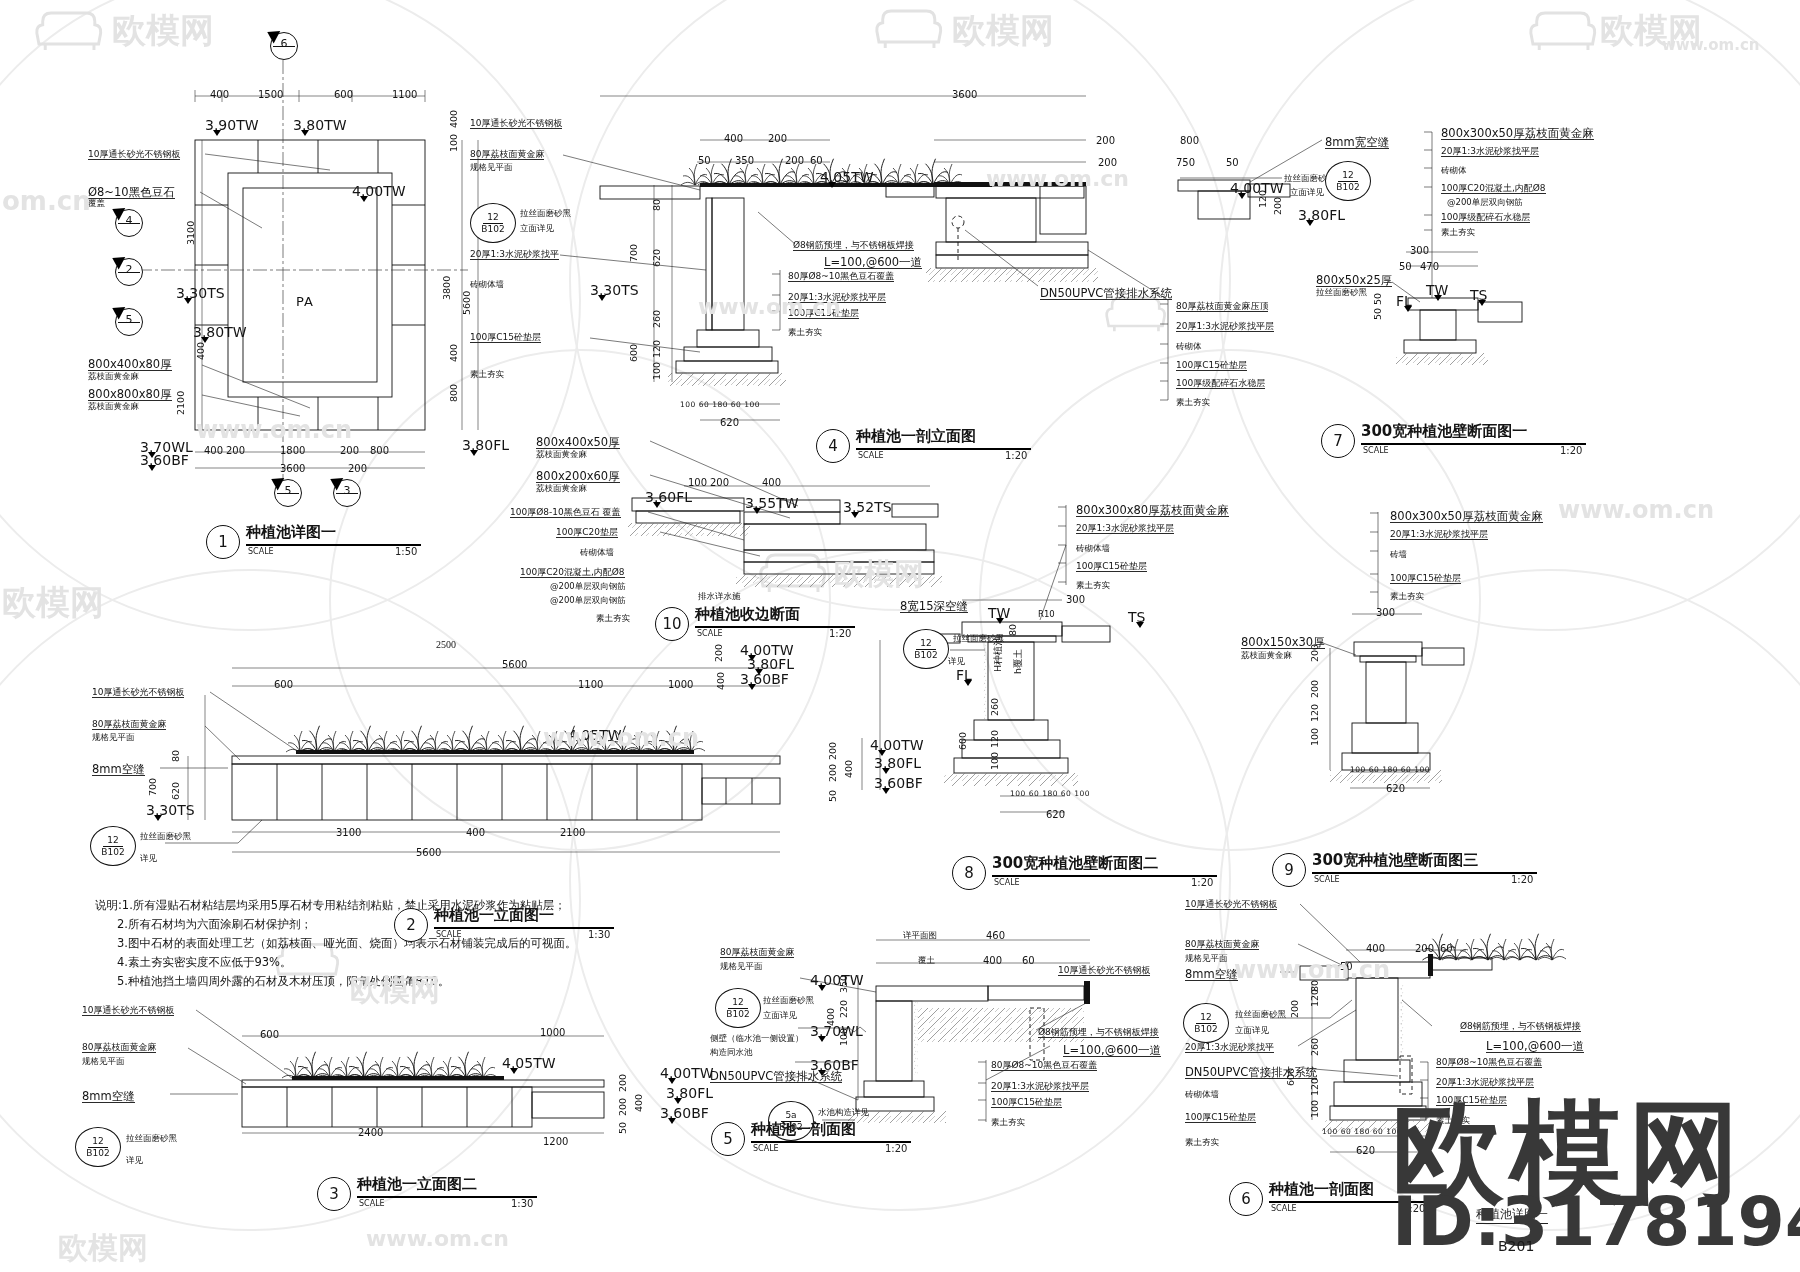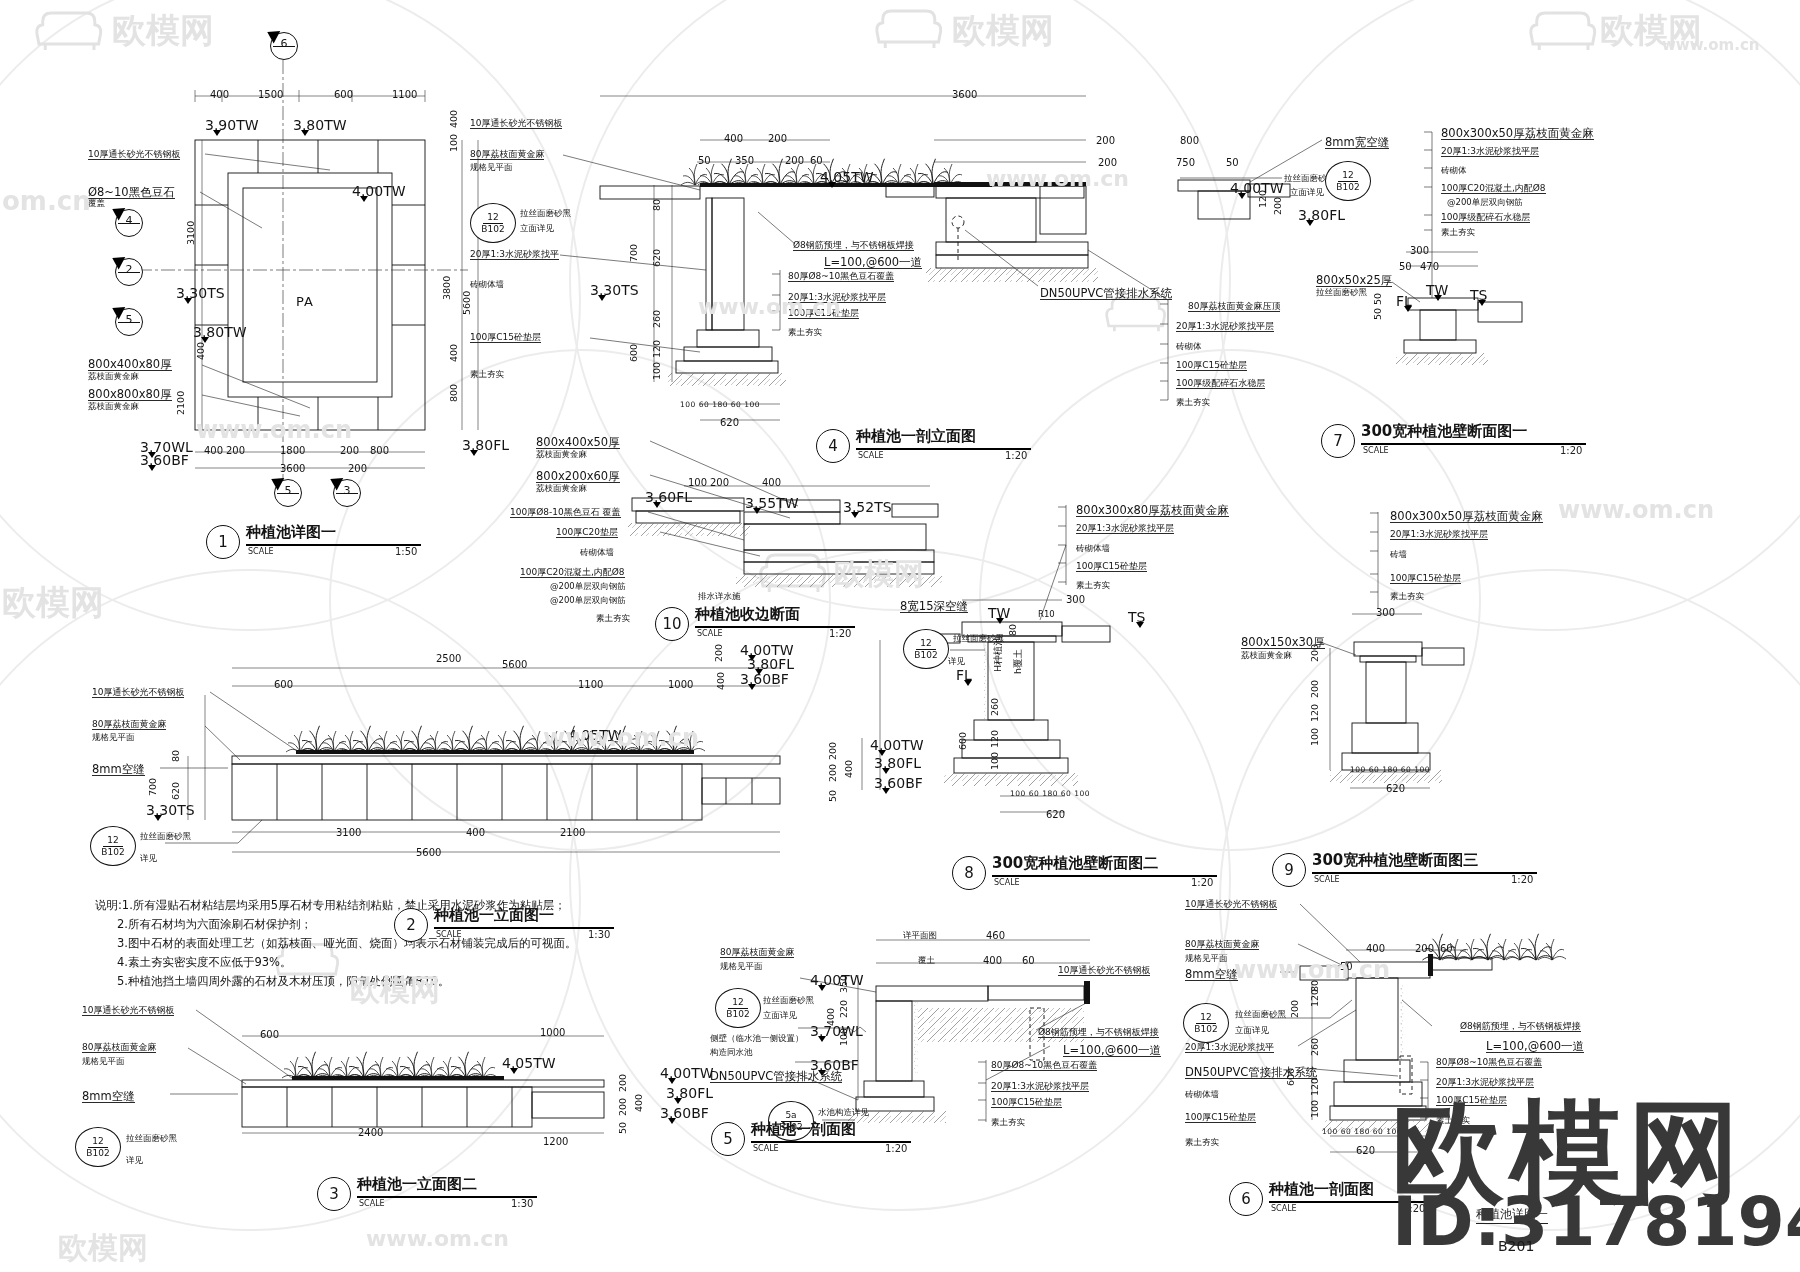--- a/index.html
+++ b/index.html
@@ -377,21 +377,21 @@
       <span class="lab c" style="left: 92px; top: 688px;">10厚通长砂光不锈钢板</span>
       <span class="lab c" style="left: 92px; top: 720px;">80厚荔枝面黄金麻</span>
       <span class="lab cs" style="left: 92px; top: 733px;">规格见平面</span>
       <span class="lab g" style="left: 92px; top: 763px;">8mm空缝</span>
       <span class="lab cs" style="left: 140px; top: 832px;">拉丝面磨砂黑</span>
       <span class="lab cs" style="left: 140px; top: 854px;">详见</span>
       <span class="lab e" style="left: 146px; top: 803px;">3.30TS</span>
       <span class="lab e" style="left: 568px; top: 728px;">4.05TW</span>
       <span class="lab d" style="left: 502px; top: 660px;">5600</span>
       <span class="lab d" style="left: 274px; top: 680px;">600</span>
-      <span class="lab d" style="left: 436px; top: 654px;">2500</span>
+      <span class="lab d" style="left: 436px; top: 640px; font-family: Liberation Serif, serif;">2500</span>
       <span class="lab d" style="left: 578px; top: 680px;">1100</span>
       <span class="lab d" style="left: 668px; top: 680px;">1000</span>
       <span class="lab d" style="left: 336px; top: 828px;">3100</span>
       <span class="lab d" style="left: 466px; top: 828px;">400</span>
       <span class="lab d" style="left: 560px; top: 828px;">2100</span>
       <span class="lab d" style="left: 416px; top: 848px;">5600</span>
       <span class="lab v" style="left: 181px; top: 752px;">80</span>
       <span class="lab v" style="left: 158px; top: 786px;">700</span>
       <span class="lab v" style="left: 181px; top: 790px;">620</span>
       <span class="lab e" style="left: 740px; top: 643px;">4.00TW</span>
@@ -461,21 +461,21 @@
       <span class="lab d" style="left: 1226px; top: 158px;">50</span>
       <span class="lab e" style="left: 820px; top: 170px;">4.05TW</span>
       <span class="lab e" style="left: 1230px; top: 181px;">4.00TW</span>
       <span class="lab c" style="left: 793px; top: 241px;">Ø8钢筋预埋，与不锈钢板焊接</span>
       <span class="lab g" style="left: 824px; top: 256px;">L=100,@600一道</span>
       <span class="lab c" style="left: 788px; top: 272px;">80厚Ø8~10黑色豆石覆盖</span>
       <span class="lab c" style="left: 788px; top: 293px;">20厚1:3水泥砂浆找平层</span>
       <span class="lab c" style="left: 788px; top: 309px;">100厚C15砼垫层</span>
       <span class="lab cs" style="left: 788px; top: 328px;">素土夯实</span>
       <span class="lab g" style="left: 1040px; top: 287px;">DN50UPVC管接排水系统</span>
-      <span class="lab c" style="left: 1176px; top: 302px; margin-left: 12px;">80厚荔枝面黄金麻压顶</span>
+      <span class="lab c" style="left: 1176px; top: 302px;">80厚荔枝面黄金麻压顶</span>
       <span class="lab c" style="left: 1176px; top: 322px;">20厚1:3水泥砂浆找平层</span>
       <span class="lab cs" style="left: 1176px; top: 342px;">砖砌体</span>
       <span class="lab c" style="left: 1176px; top: 361px;">100厚C15砼垫层</span>
       <span class="lab c" style="left: 1176px; top: 379px;">100厚级配碎石水稳层</span>
       <span class="lab cs" style="left: 1176px; top: 398px;">素土夯实</span>
       <span class="lab g" style="left: 1325px; top: 136px;">8mm宽空缝</span>
       <span class="lab cs" style="left: 1284px; top: 174px;">拉丝面磨砂黑</span>
       <span class="lab cs" style="left: 1290px; top: 188px;">立面详见</span>
       <span class="lab e" style="left: 1298px; top: 208px;">3.80FL</span>
       <span class="lab v" style="left: 1283px; top: 205px;">200</span>

